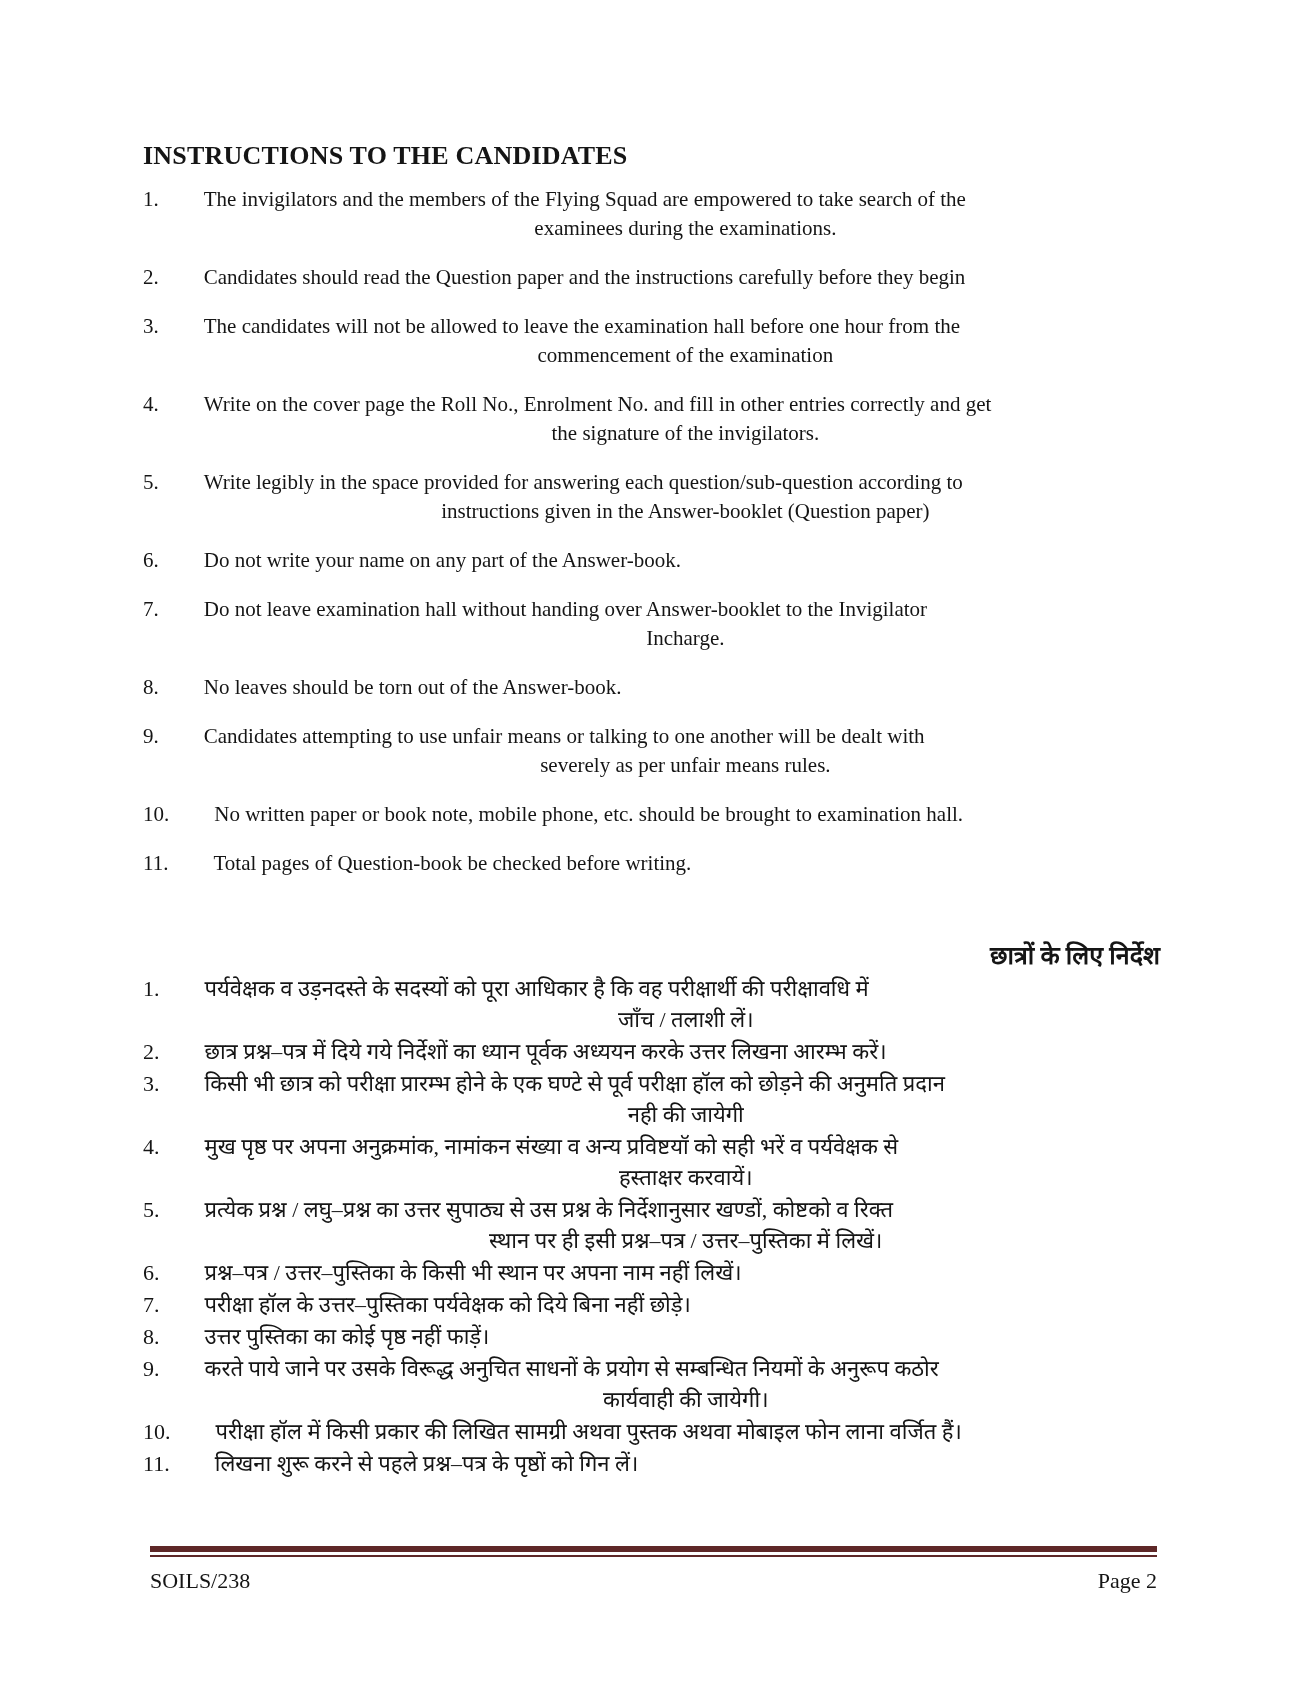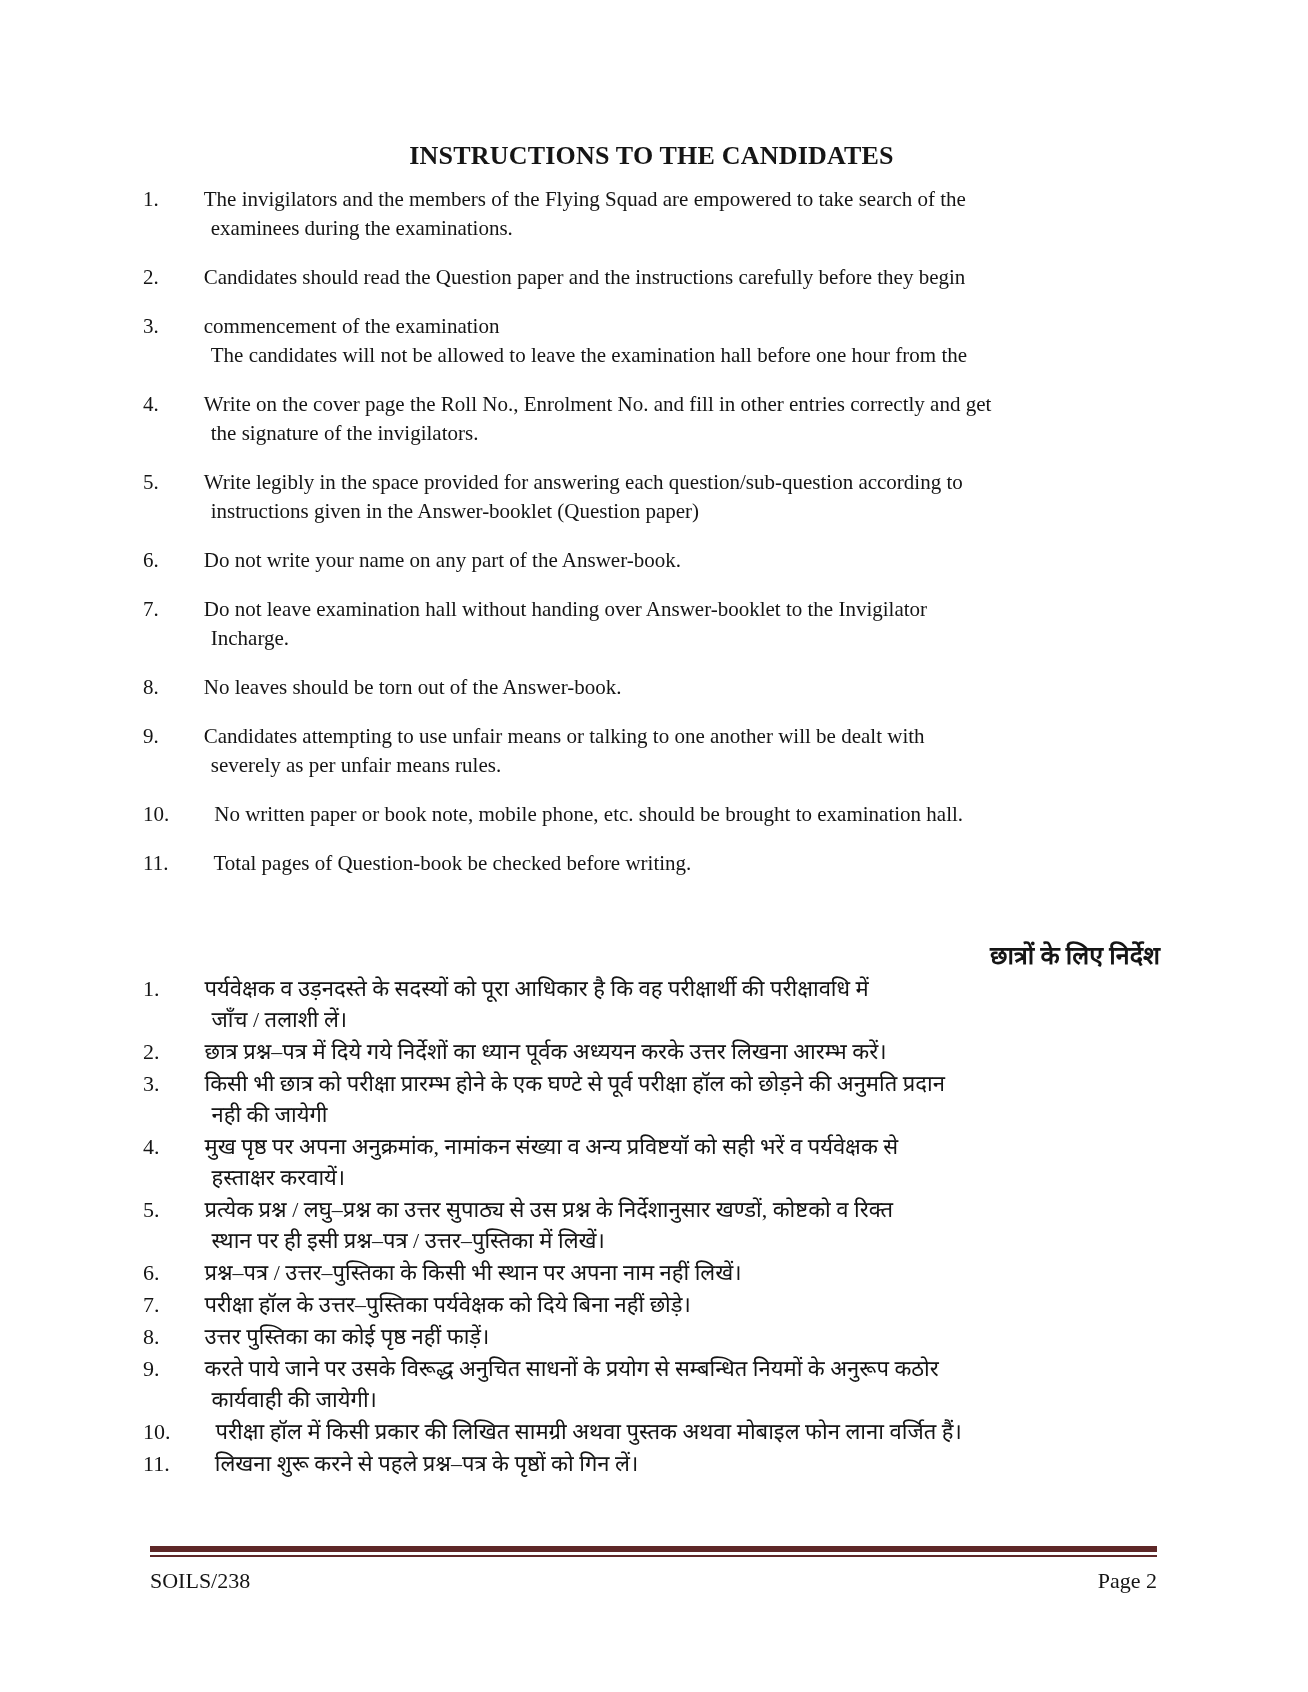--- a/index.html
+++ b/index.html
@@ -17,21 +17,21 @@
     left: 143px;
     right: 148px;
     top: 0;
     bottom: 0;
   }
   .doc-title {
     position: absolute;
     top: 141px;
     left: 0;
     right: 0;
-    text-align: center;
+    text-align: left;
     font-size: 26px;
     font-weight: bold;
     letter-spacing: 0.2px;
     white-space: nowrap;
   }
   .en-list {
     position: absolute;
     top: 185px;
     left: 0;
     right: 0;
@@ -55,21 +55,21 @@
     left: 0;
     right: 0;
     font-size: 22px;
     line-height: 31px;
   }
   .hi-list .item { margin-bottom: 1px; }
   .item { display: flex; align-items: flex-start; }
   .item .num { flex: 0 0 auto; margin-right: 9px; white-space: nowrap; }
   .item .body { flex: 1 1 auto; margin-left: 36px; }
   .item .body .line { display: block; white-space: nowrap; }
-  .item .body .line + .line { padding-left: 7px; }
+  .item .body .line + .line { padding-left: 7px; text-align: center; }
   .footer-rule {
     position: absolute;
     left: 7px;
     right: 3px;
     top: 1546px;
     height: 11px;
   }
   .footer-rule .bar-thick { height: 6px; }
   .footer-rule .bar-gap { height: 3px; background: #ffffff; }
   .footer-rule .bar-thin { height: 2px; }
@@ -104,22 +104,22 @@
   <div class="item">
     <span class="num">2.</span>
     <span class="body">
             <span class="line">Candidates should read the Question paper and the instructions carefully before they begin</span>
           </span>
   </div>
 
   <div class="item">
     <span class="num">3.</span>
     <span class="body">
+            <span class="line">The candidates will not be allowed to leave the examination hall before one hour from the</span>
             <span class="line">commencement of the examination</span>
-            <span class="line">The candidates will not be allowed to leave the examination hall before one hour from the</span>
           </span>
   </div>
 
   <div class="item">
     <span class="num">4.</span>
     <span class="body">
             <span class="line">Write on the cover page the Roll No., Enrolment No. and fill in other entries correctly and get</span>
             <span class="line">the signature of the invigilators.</span>
           </span>
   </div>

